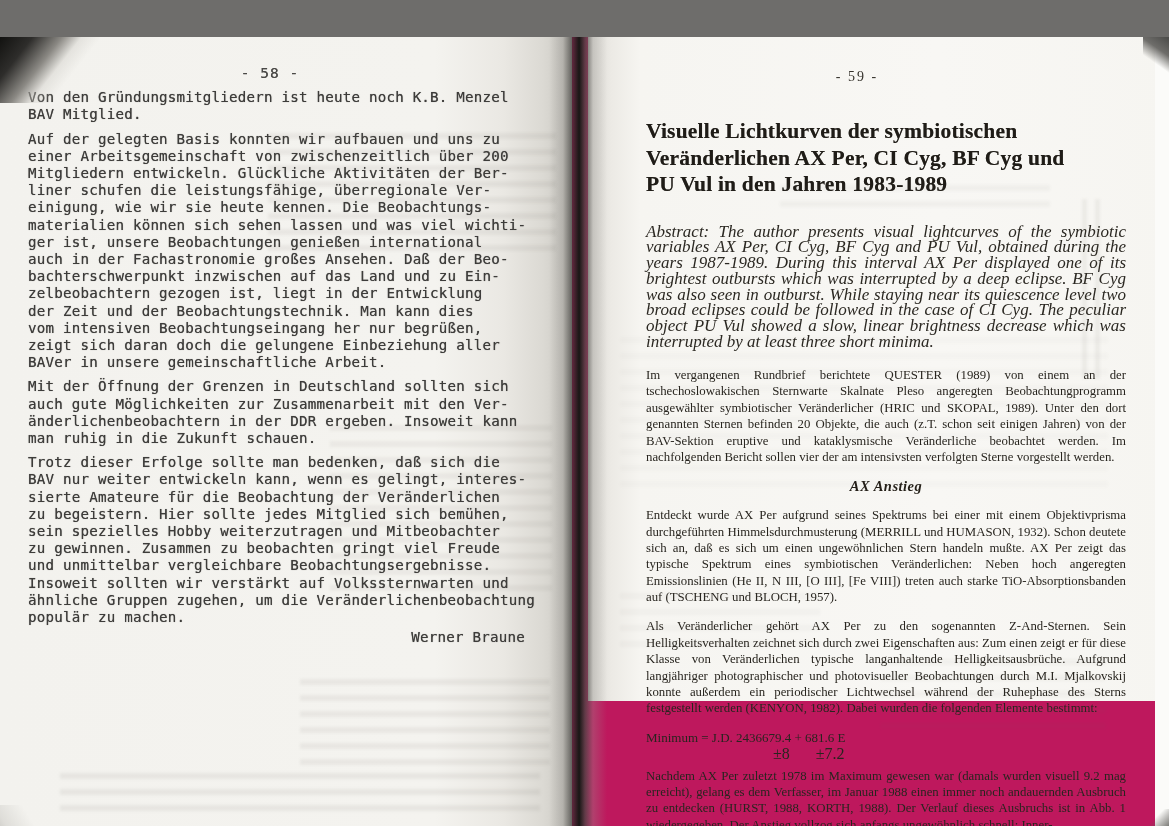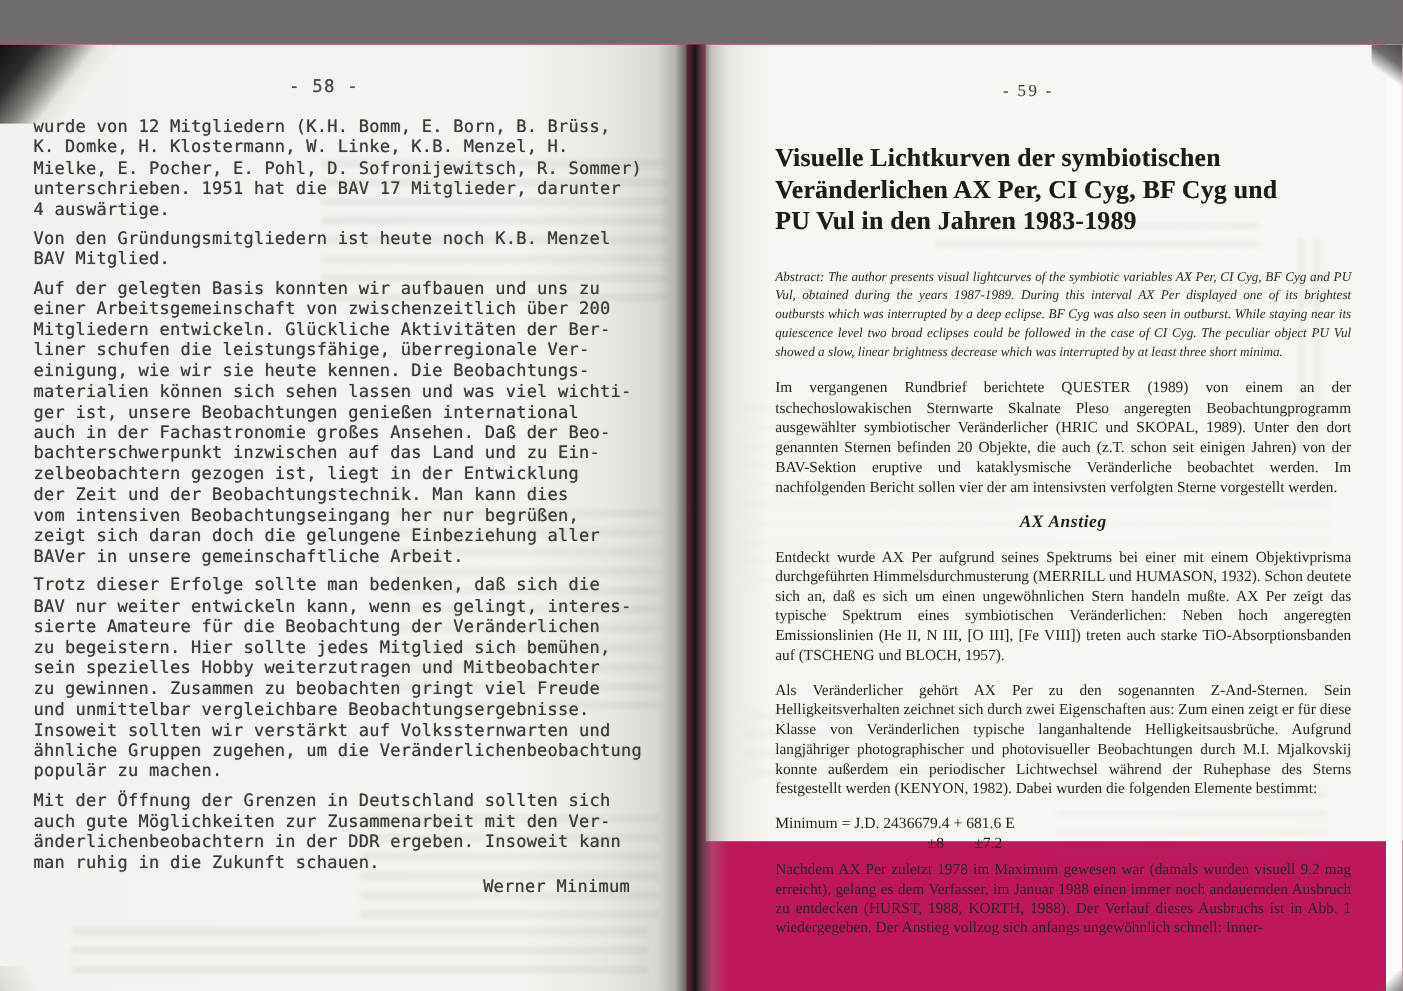--- a/index.html
+++ b/index.html
@@ -41,34 +41,34 @@
   .pagenum-right {
     text-align:center; padding-right:58px; margin-top:32px;
     font-size:14px; letter-spacing:2px; color:#35322c;
   }
   .article-title {
     margin-top:33px; font-size:21.5px; line-height:26.5px; font-weight:bold;
     color:#1f1c17; white-space:pre-line; letter-spacing:0.2px;
     text-shadow:0 0 0.4px rgba(31,28,23,0.6);
   }
   .abstract {
-    margin-top:26px; font-style:italic; font-size:11px; line-height:15.8px;
+    margin-top:26px; font-style:italic; font-size:17px; line-height:15.8px;
     text-align:justify; color:#2b2822;
   }
   .body-para {
     margin-top:5px; font-size:12.8px; line-height:16.4px; text-align:justify;
     color:#28251f;
   }
   .body-para.first { margin-top:13px; }
   .section-heading {
     margin-top:9px; text-align:center; font-style:italic; font-size:14.5px;
     color:#241f18; letter-spacing:0.5px;
   }
   .formula { margin-top:3px; font-size:13px; line-height:16.5px; color:#28251f; }
-  .formula-errors { padding-left:127px; font-size:13px; line-height:16.5px; color:#28251f; }
+  .formula-errors { padding-left:127px; font-size:16px; line-height:16.5px; color:#28251f; }
   .err2 { margin-left:22px; }
 
   
   .edge-strip {
     position:absolute; left:1155px; top:0; width:14px; height:826px;
     background:#fbfbf9;
   }
   .gutter {
     position:absolute; left:549px; top:0; width:58px; height:826px; z-index:5;
     background:linear-gradient(90deg, rgba(0,0,0,0) 0%, rgba(90,88,84,0.22) 24%,
@@ -117,56 +117,51 @@
   .b9 { left:1082px; top:162px; width:24px; height:180px; opacity:0.4; }
 </style>
 </head>
 <body>
 
 <div class="scan">
 
   <div class="page-left">
     <div class="inner">
       <div class="tw pagenum-left">- 58 -</div>
-      <p class="tw tw-para first">wurde von 12 Mitgliedern (K.H. Bomm, E. Born, B. Brüss,
-K. Domke, H. Klostermann, W. Linke, K.B. Menzel, H.
-Mielke, E. Pocher, E. Pohl, D. Sofronijewitsch, R. Sommer)
-unterschrieben. 1951 hat die BAV 17 Mitglieder, darunter
-4 auswärtige.</p>
       <p class="tw tw-para">Von den Gründungsmitgliedern ist heute noch K.B. Menzel
 BAV Mitglied.</p>
       <p class="tw tw-para">Auf der gelegten Basis konnten wir aufbauen und uns zu
 einer Arbeitsgemeinschaft von zwischenzeitlich über 200
 Mitgliedern entwickeln. Glückliche Aktivitäten der Ber-
 liner schufen die leistungsfähige, überregionale Ver-
 einigung, wie wir sie heute kennen. Die Beobachtungs-
 materialien können sich sehen lassen und was viel wichti-
 ger ist, unsere Beobachtungen genießen international
 auch in der Fachastronomie großes Ansehen. Daß der Beo-
 bachterschwerpunkt inzwischen auf das Land und zu Ein-
 zelbeobachtern gezogen ist, liegt in der Entwicklung
 der Zeit und der Beobachtungstechnik. Man kann dies
 vom intensiven Beobachtungseingang her nur begrüßen,
 zeigt sich daran doch die gelungene Einbeziehung aller
 BAVer in unsere gemeinschaftliche Arbeit.</p>
+      <p class="tw tw-para">Mit der Öffnung der Grenzen in Deutschland sollten sich
+auch gute Möglichkeiten zur Zusammenarbeit mit den Ver-
+änderlichenbeobachtern in der DDR ergeben. Insoweit kann
+man ruhig in die Zukunft schauen.</p>
       <p class="tw tw-para">Trotz dieser Erfolge sollte man bedenken, daß sich die
 BAV nur weiter entwickeln kann, wenn es gelingt, interes-
 sierte Amateure für die Beobachtung der Veränderlichen
 zu begeistern. Hier sollte jedes Mitglied sich bemühen,
 sein spezielles Hobby weiterzutragen und Mitbeobachter
 zu gewinnen. Zusammen zu beobachten gringt viel Freude
 und unmittelbar vergleichbare Beobachtungsergebnisse.
 Insoweit sollten wir verstärkt auf Volkssternwarten und
 ähnliche Gruppen zugehen, um die Veränderlichenbeobachtung
 populär zu machen.</p>
-      <p class="tw tw-para">Mit der Öffnung der Grenzen in Deutschland sollten sich
-auch gute Möglichkeiten zur Zusammenarbeit mit den Ver-
-änderlichenbeobachtern in der DDR ergeben. Insoweit kann
-man ruhig in die Zukunft schauen.</p>
-      <p class="tw signature">Werner Minimum</p>
+      <p class="tw signature">Werner Braune</p>
     </div>
   </div>
 
   <div class="page-right">
     <div class="content-right">
       <div class="pagenum-right">- 59 -</div>
       <h1 class="article-title">Visuelle Lichtkurven der symbiotischen
 Veränderlichen AX Per, CI Cyg, BF Cyg und
 PU Vul in den Jahren 1983-1989</h1>
       <p class="abstract">Abstract: The author presents visual lightcurves of the symbiotic variables AX Per, CI Cyg, BF Cyg and PU Vul, obtained during the years 1987-1989. During this interval AX Per displayed one of its brightest outbursts which was interrupted by a deep eclipse. BF Cyg was also seen in outburst. While staying near its quiescence level two broad eclipses could be followed in the case of CI Cyg. The peculiar object PU Vul showed a slow, linear brightness decrease which was interrupted by at least three short minima.</p>

